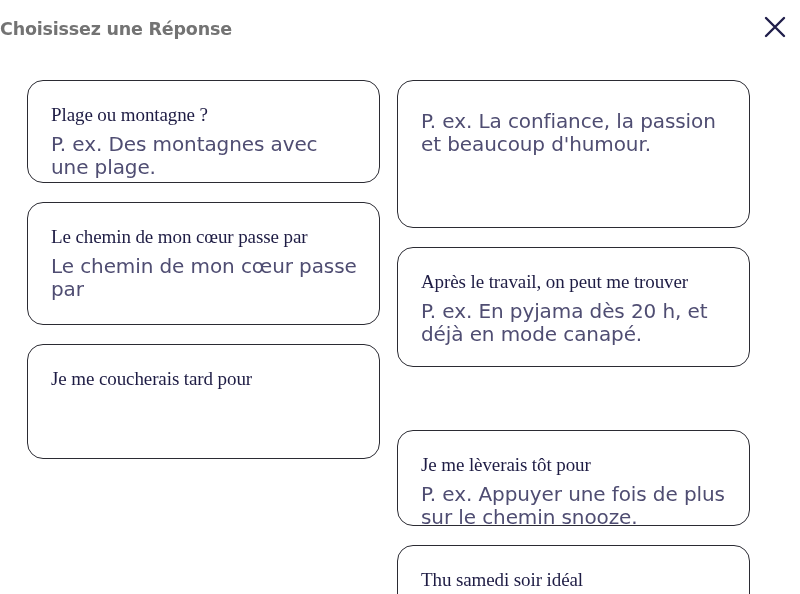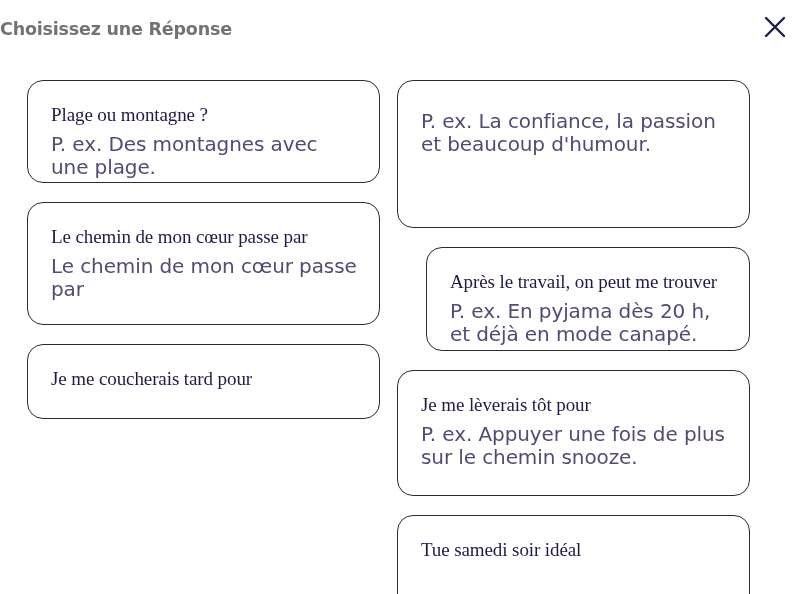--- a/index.html
+++ b/index.html
@@ -92,33 +92,33 @@
 
 <div class="column col-left">
   <div class="card" style="height:103px;">
     <div class="card-title">Plage ou montagne ?</div>
     <div class="card-example">P. ex. Des montagnes avec une plage.</div>
   </div>
   <div class="card" style="height:123px;">
     <div class="card-title">Le chemin de mon cœur passe par</div>
     <div class="card-example">Le chemin de mon cœur passe par</div>
   </div>
-  <div class="card" style="height:75px;">
+  <div class="card" style="height:115px;">
     <div class="card-title">Je me coucherais tard pour</div>
   </div>
 </div>
 
 <div class="column col-right">
   <div class="card" style="height:148px;">
     <div class="card-example">P. ex. La confiance, la passion et beaucoup d'humour.</div>
   </div>
-  <div class="card" style="height:104px;margin-left:29px;">
+  <div class="card" style="height:120px;">
     <div class="card-title">Après le travail, on peut me trouver</div>
     <div class="card-example">P. ex. En pyjama dès 20 h, et déjà en mode canapé.</div>
   </div>
-  <div class="card" style="height:126px;">
+  <div class="card" style="height:96px;margin-top:44px;">
     <div class="card-title">Je me lèverais tôt pour</div>
     <div class="card-example">P. ex. Appuyer une fois de plus sur le chemin snooze.</div>
   </div>
   <div class="card" style="height:100px;">
-    <div class="card-title">Tue samedi soir idéal</div>
+    <div class="card-title">Thu samedi soir idéal</div>
   </div>
 </div>
 
 </body></html>

